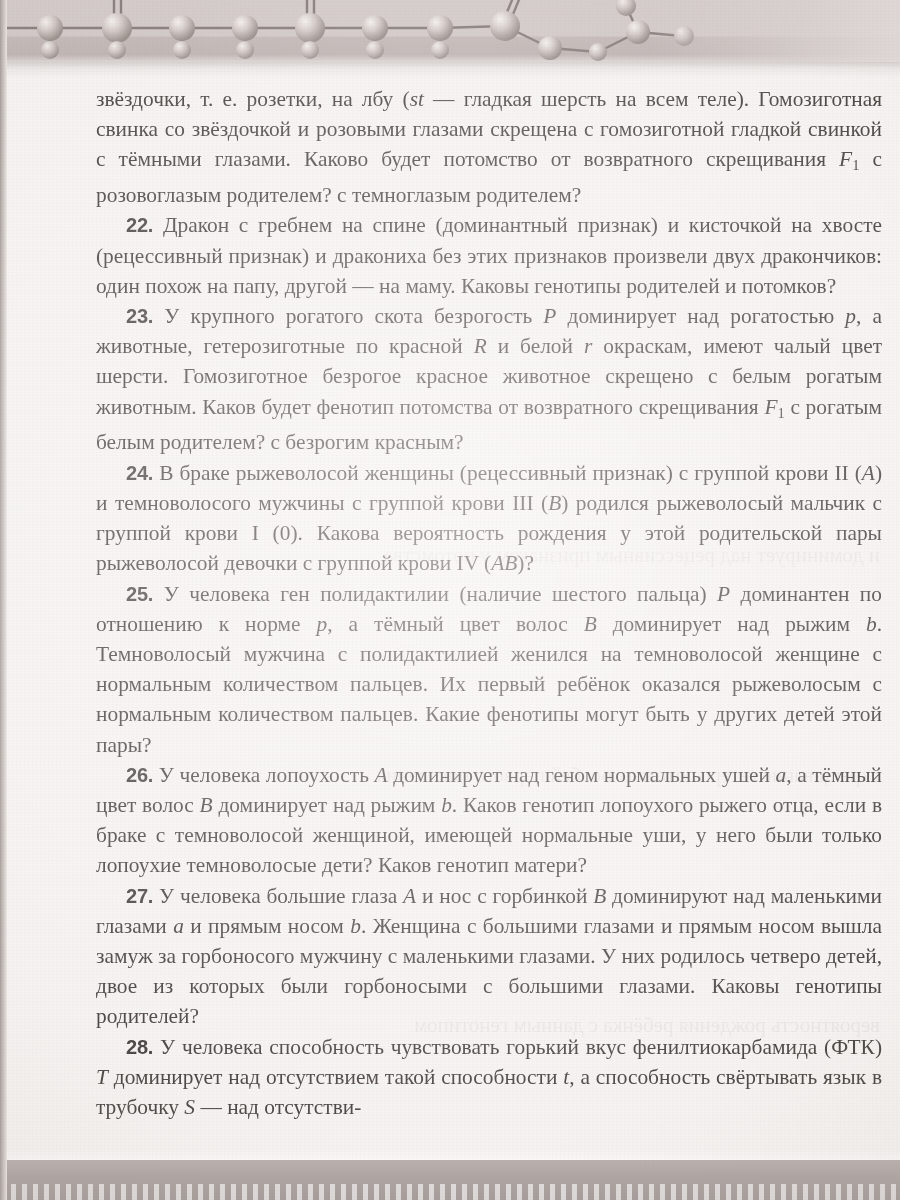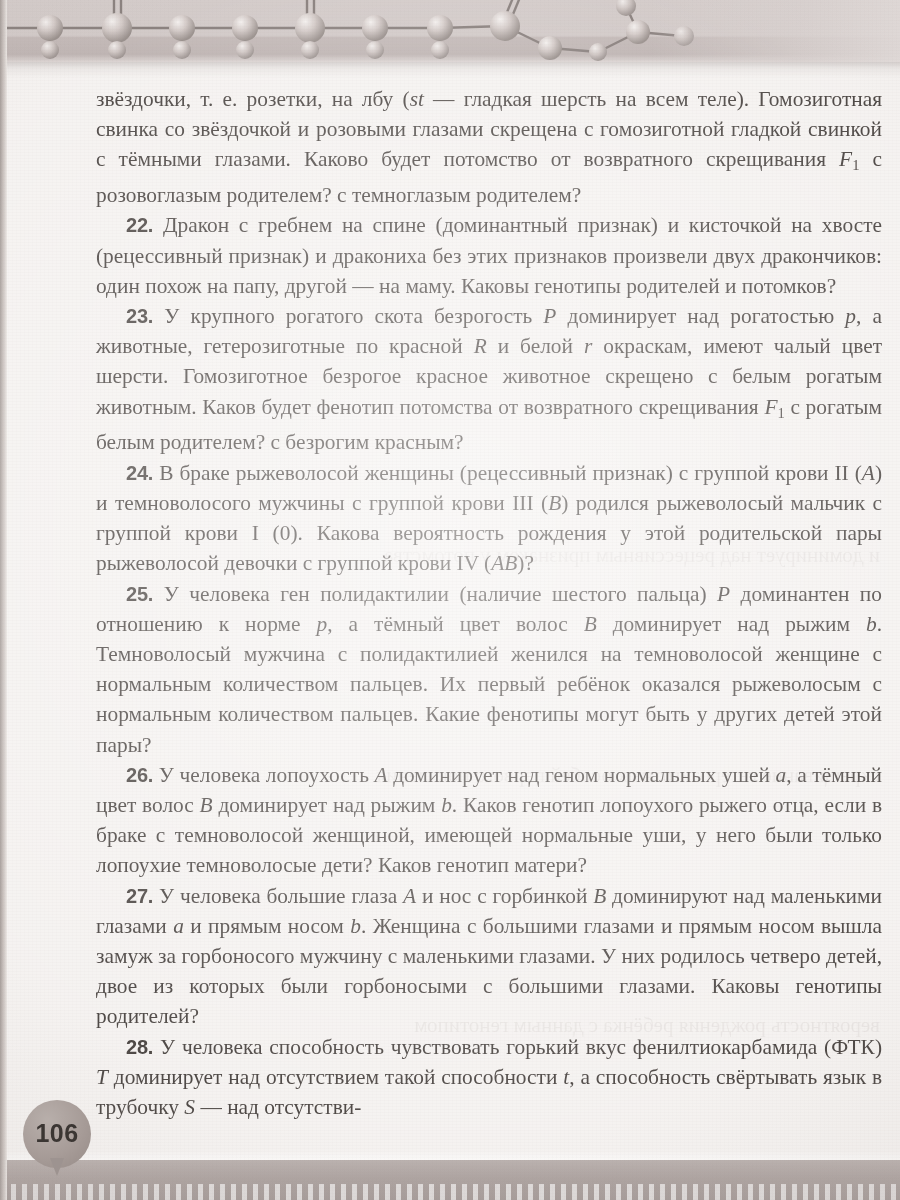--- a/index.html
+++ b/index.html
@@ -366,19 +366,14 @@
   </div>
 
   <div class="paper-tint"></div>
   <div class="scan-noise"></div>
 
   <div class="footer-highlight"></div>
   <div class="footer-band">
     <div class="dither"></div>
   </div>
 
-  <div class="page-badge">
-    <div class="circle"></div>
-    <div class="tail"></div>
-    <div class="num">106</div>
-  </div>
 
 </div>
 
 </body></html>

